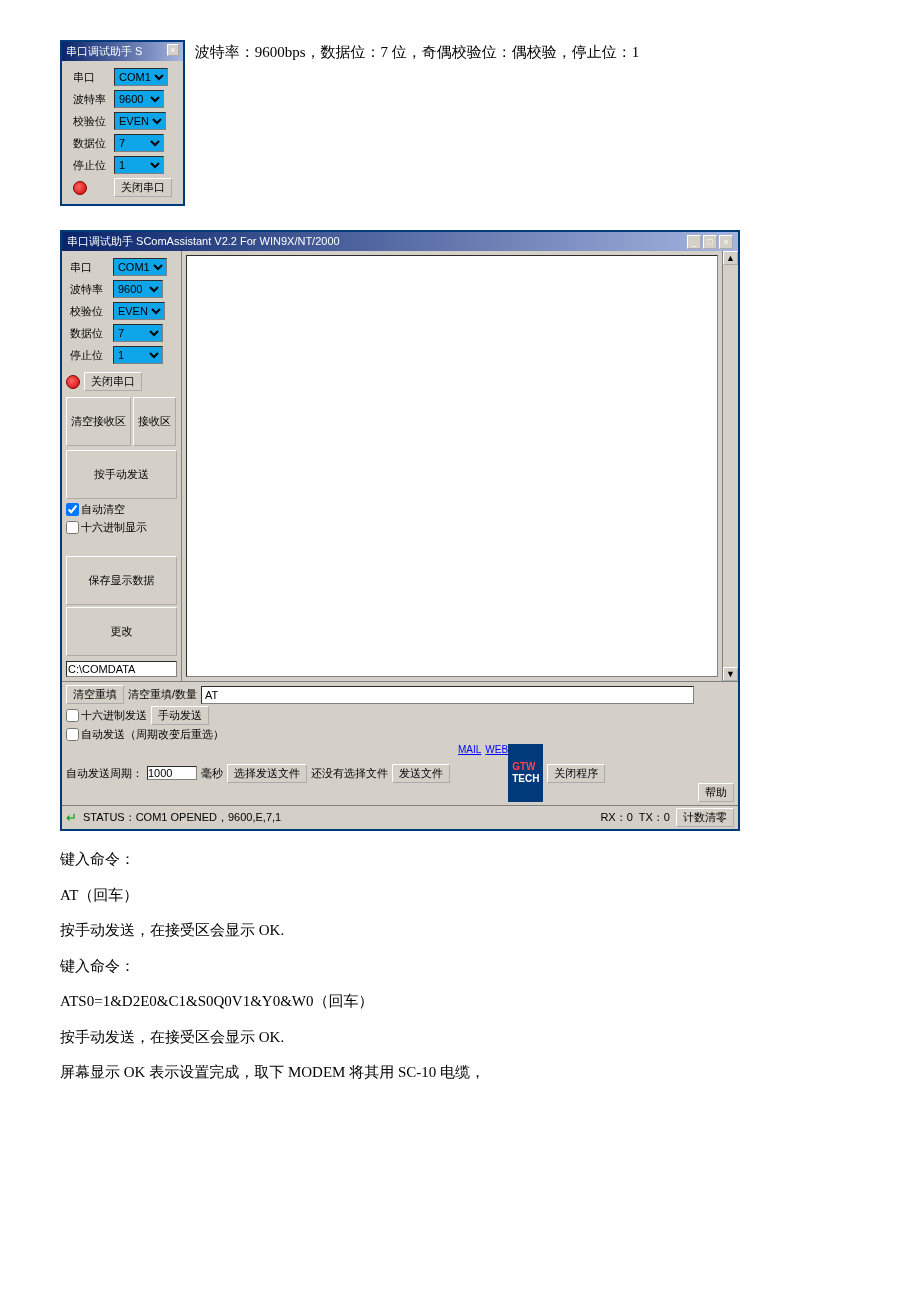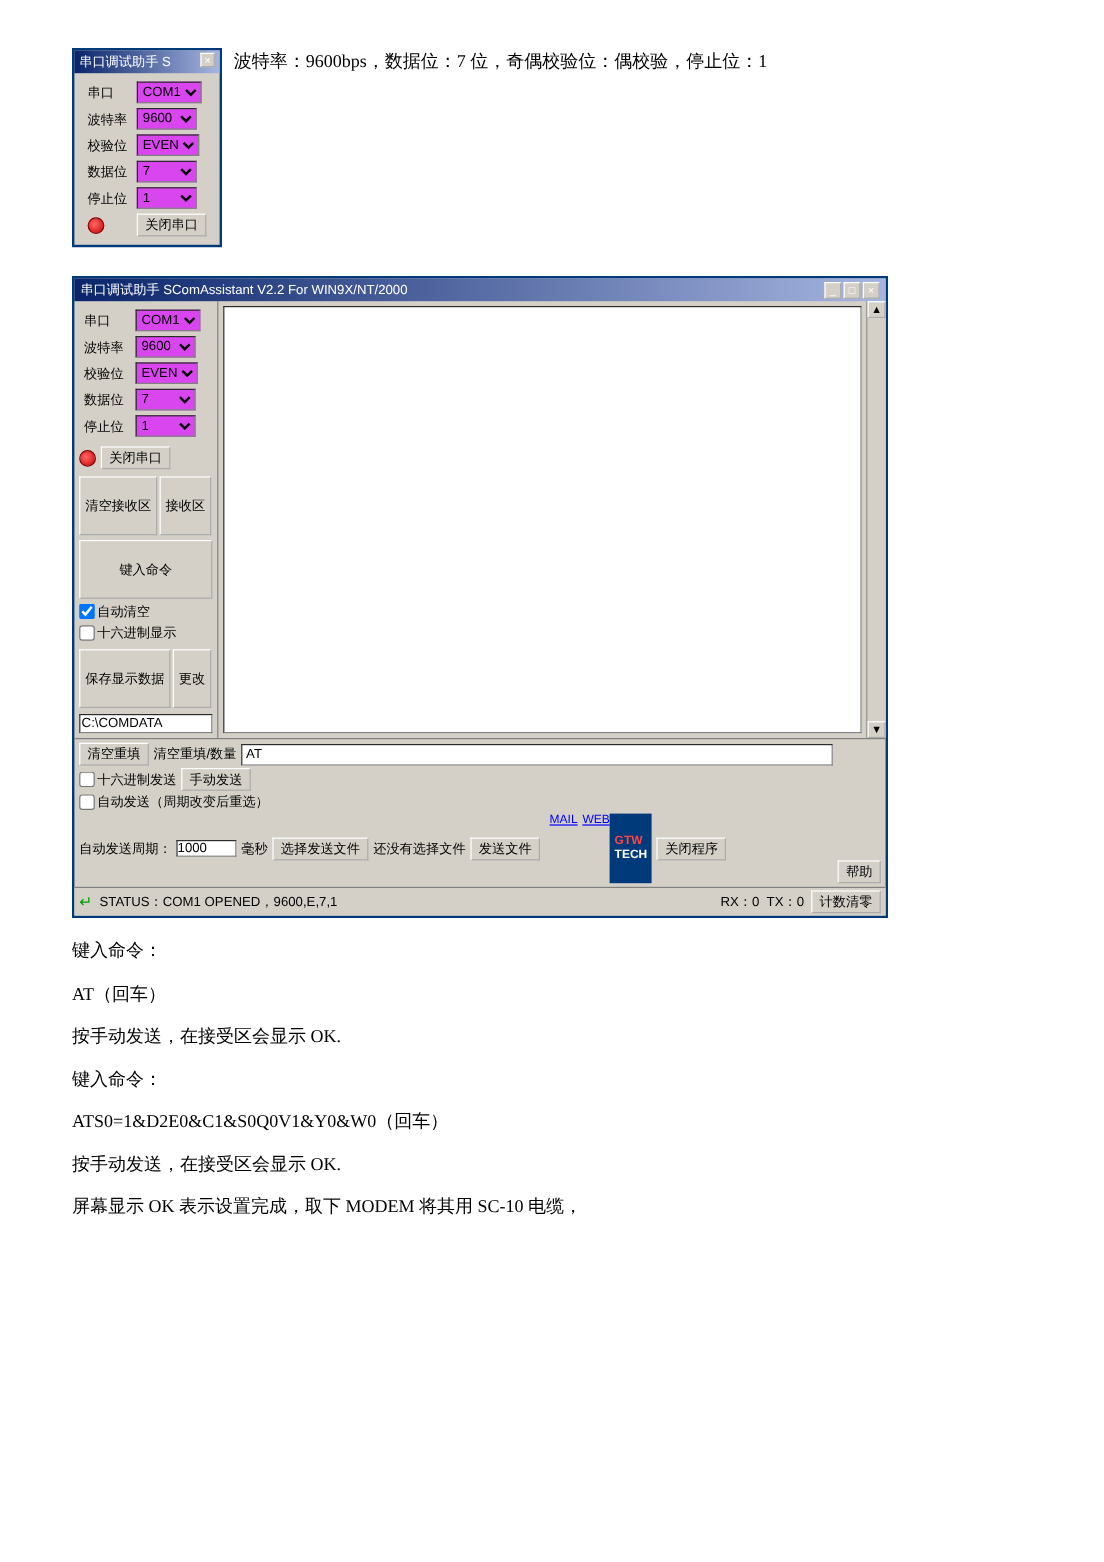--- a/index.html
+++ b/index.html
@@ -47,21 +47,21 @@
     }
     .small-window table td {
       font-size: 11px;
       padding: 1px 3px;
       white-space: nowrap;
     }
     .win-select {
       font-size: 11px;
       height: 18px;
       border: 1px inset #808080;
-      background: #d946ef;
+      background: #0ea5e9;
       min-width: 50px;
     }
     .win-btn {
       font-size: 11px;
       background: #d4d0c8;
       border: 1px outset #fff;
       padding: 1px 6px;
       cursor: pointer;
       white-space: nowrap;
     }
@@ -359,33 +359,33 @@
         <span class="red-circle"></span>
         <button class="win-btn">关闭串口</button>
       </div>
 
       <div style="display:flex; gap:2px; margin-top:3px;">
         <button class="row-btn">清空接收区</button>
         <button class="row-btn">接收区</button>
       </div>
 
       <div style="margin-top:1px;">
-        <button class="row-btn" style="width:100%;">键入命令</button>
+        <button class="row-btn" style="width:100%;">按手动发送</button>
       </div>
 
       <div class="checkbox-row">
         <input type="checkbox" checked="" style="">
         <span>自动清空</span>
       </div>
       <div class="checkbox-row">
         <input type="checkbox" style="">
         <span>十六进制显示</span>
       </div>
 
-      <div style="display:flex; gap:2px; margin-top:3px;">
+      <div style="display:flex; gap:2px; margin-top:18px;flex-direction:column;">
         <button class="row-btn">保存显示数据</button>
         <button class="row-btn">更改</button>
       </div>
 
       <div style="margin-top:2px;">
         <input class="path-input" type="text" value="C:\COMDATA" style="">
       </div>
     </div>
 
     <div style="display:flex; flex:1;">

